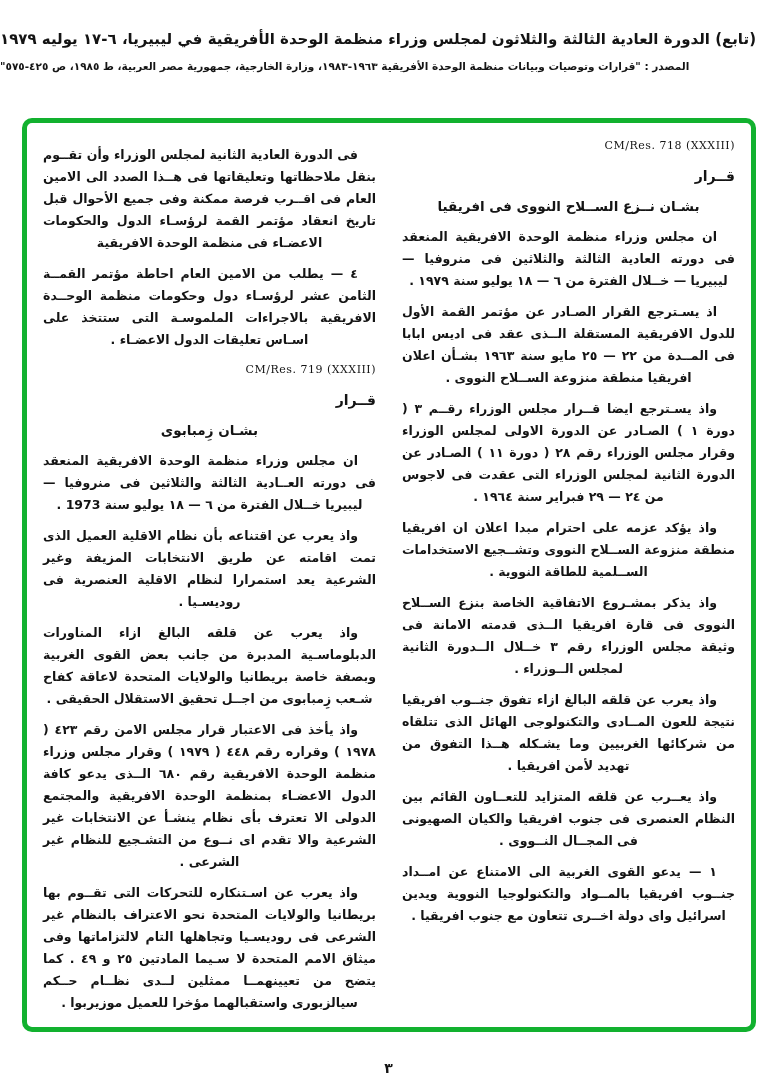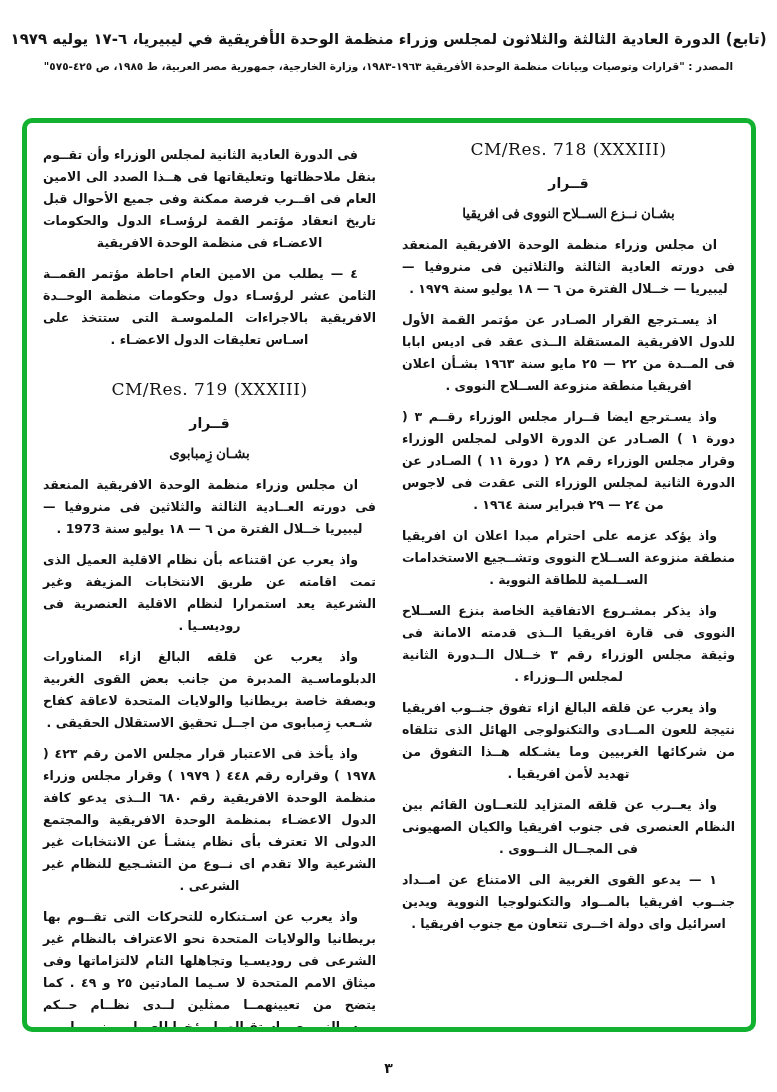--- a/index.html
+++ b/index.html
@@ -15,21 +15,21 @@
     overflow: hidden;
     font-family: "DejaVu Sans", sans-serif;
     color: #141414;
   }
   .header {
     position: absolute;
     top: 30px;
     left: 0;
     width: 777px;
     direction: rtl;
-    text-align: center;
+    text-align: left;
   }
   .header-line1 {
     font-size: 15px;
     font-weight: 700;
     letter-spacing: 0.2px;
   }
   .header-line2 {
     margin-top: 12px;
     font-size: 10.5px;
     font-weight: 700;
@@ -59,42 +59,40 @@
     margin: 9px 0;
     font-size: 12.5px;
     font-weight: 700;
     line-height: 22px;
     text-align: justify;
     text-align-last: center;
     text-indent: 18px;
   }
   .res-num {
     direction: ltr;
-    text-align: center;
+    text-align: right;
     font-family: "DejaVu Serif", serif;
-    font-size: 17px;
+    font-size: 11px;
     font-weight: 400;
     letter-spacing: 0.5px;
     margin: 4px 0 2px 0;
   }
   .res-title {
-    text-align: center;
     font-weight: 700;
     font-size: 14px;
     margin: 16px 0 6px 0;
   }
   .res-subtitle {
     text-align: center;
     font-weight: 700;
     font-size: 13.5px;
     margin: 14px 0 12px 0;
-    font-family: Liberation Serif, serif;
   }
   .res-block-719 {
-    margin-top: 28px;
+    margin-top: 12px;
   }
   .page-number {
     position: absolute;
     bottom: 16px;
     left: 0;
     width: 777px;
     text-align: center;
     font-weight: 700;
     font-size: 14px;
   }

